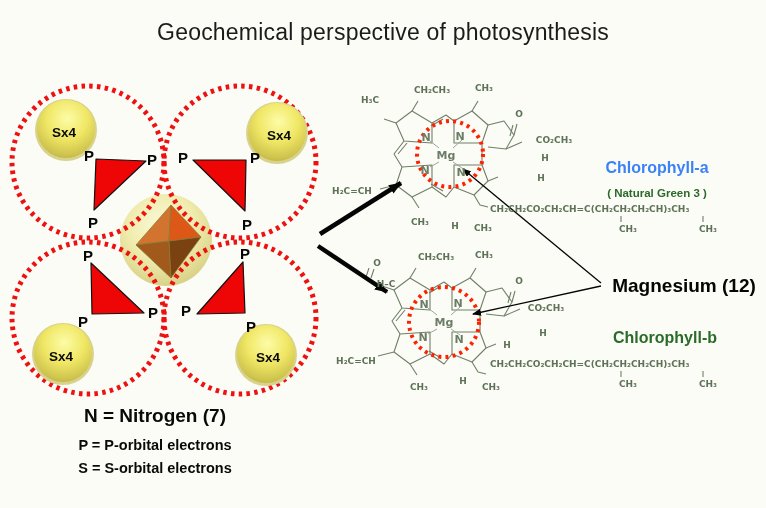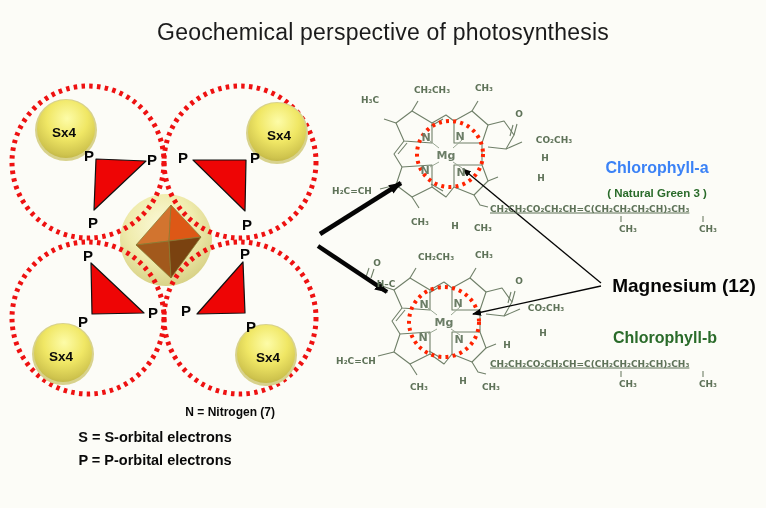--- a/index.html
+++ b/index.html
@@ -1,31 +1,31 @@
 <!DOCTYPE html>
 <html><head>
 <meta charset="utf-8">
 <style>
   html,body{margin:0;padding:0;}
   body{width:766px;height:508px;position:relative;background:#fcfcf7;overflow:hidden;
        font-family:"Liberation Sans",sans-serif;}
   .abs{position:absolute;}
   #title{left:0;top:19px;width:766px;text-align:center;font-size:23px;font-weight:500;color:#1b1b1b;letter-spacing:.2px;}
   #legend{left:35px;top:405px;width:240px;text-align:center;color:#090909;}
-  #legend .l1{font-size:12px;font-weight:bold;margin-bottom:10px;text-align:right;}
+  #legend .l1{font-size:19px;font-weight:bold;margin-bottom:10px;}
   #legend .l2{font-size:14.5px;font-weight:bold;margin-bottom:7px;}
   #caption{left:347px;top:439px;width:400px;text-align:center;font-size:15.5px;color:#1d1d1d;line-height:19px;}
   #chla-name{left:557px;top:159px;width:200px;text-align:center;color:#3b82f6;font-weight:bold;font-size:16px;}
   #chla-sub{left:557px;top:175px;width:200px;text-align:center;color:#2a6b2a;font-weight:bold;font-size:11.5px;margin-top:12px;}
   #chlb-name{left:565px;top:329px;width:200px;text-align:center;color:#2a6b2a;font-weight:bold;font-size:16px;}
   #mg-label{left:579px;top:275px;width:210px;text-align:center;color:#050505;font-weight:bold;font-size:19px;}
   svg{position:absolute;}
   .chem{position:absolute;font:700 9px "DejaVu Sans",sans-serif;color:#5e7258;white-space:nowrap;
         transform:translate(-50%,-50%);line-height:9px;text-align:right;}
-  .chem.start{transform:translate(0,-50%);text-decoration:underline;}
+  .chem.start{transform:translate(0,-50%);}
   .chem.core{font-size:11px;color:#6b7d66;}
 </style>
 </head>
 <body>
 
 <div id="title" class="abs">Geochemical perspective of photosynthesis</div>
 
 <svg id="left-svg" style="left:0;top:75px" width="330" height="360" viewBox="0 0 330 360">
   <defs>
     <radialGradient id="g-sph" cx="52%" cy="32%" r="78%">
@@ -213,15 +213,15 @@
 <div id="chla-name" class="abs">Chlorophyll-a</div>
 <div id="chla-sub" class="abs">( Natural Green 3 )</div>
 <div id="chlb-name" class="abs">Chlorophyll-b</div>
 <div id="mg-label" class="abs">Magnesium (12)</div>
 
 <div id="caption" class="abs">
 </div>
 
 <div id="legend" class="abs">
   <div class="l1">N = Nitrogen (7)</div>
+  <div class="l2">P = P-orbital electrons</div>
   <div class="l2">S = S-orbital electrons</div>
-  <div class="l2">P = P-orbital electrons</div>
 </div>
 
 </body></html>

